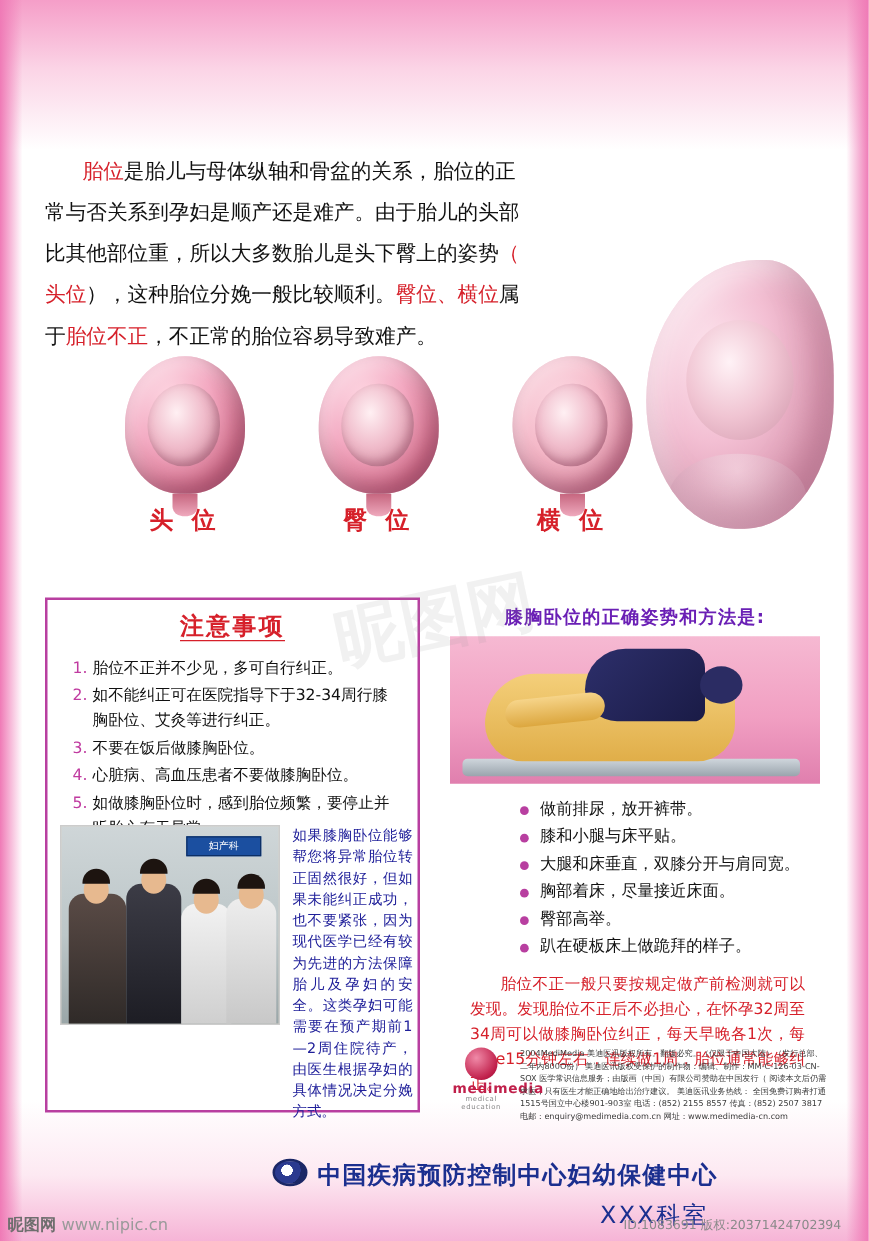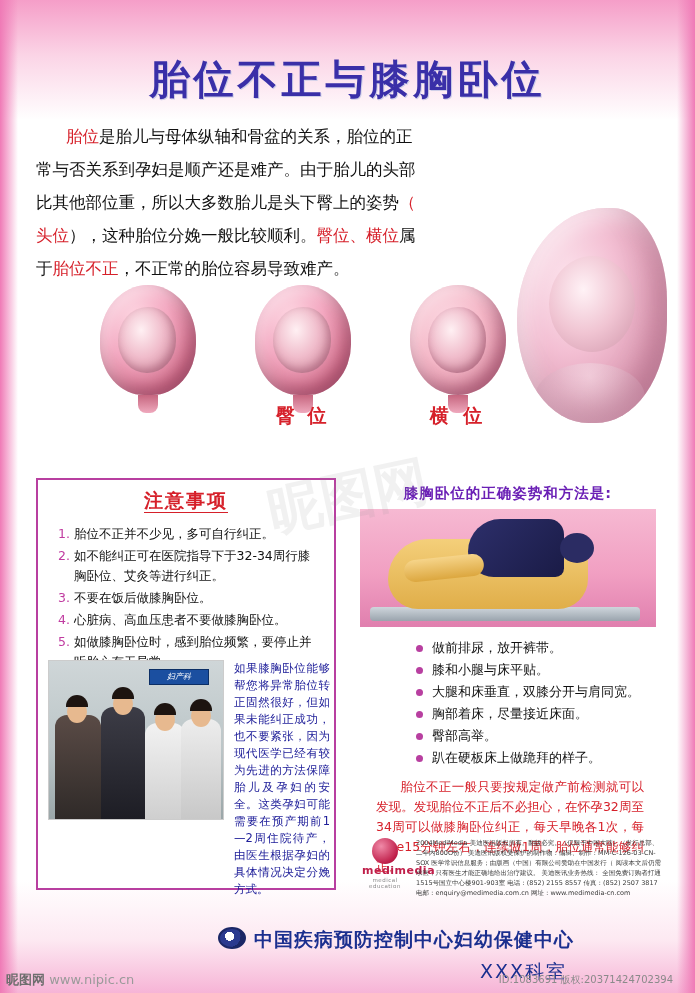--- a/index.html
+++ b/index.html
@@ -105,21 +105,21 @@
     text-decoration: underline; text-underline-offset:5px;
   }
   .notes { margin:10px 12px 0 10px; font-size:12.5px; line-height:20px; color:#111; }
   .notes li { margin-bottom:2px; }
   .notes ol { margin:4px; padding-left:22px; }
   .notes ol li::marker { color:#c03ba0; }
 
   .photo-wrap { position:absolute; left:10px; top:180px; width:176px; height:160px; border:1px solid #ccc; overflow:hidden; background:#d8d2c8;}
   .ph-wall { position:absolute; inset:0; background:linear-gradient(to bottom,#cfd6d8 0%, #bcc6c8 55%, #9aa6a8 100%); }
   .ph-sign { position:absolute; left:100px; top:8px; width:60px; height:16px; background:#1b4fa0; border:1px solid #0c2f66; }
-  .ph-sign span { color:#fff; font-size:8px; display:block; text-align:center; line-height:14px;font-style:italic; }
+  .ph-sign span { color:#fff; font-size:8px; display:block; text-align:center; line-height:14px; }
   .ph-p { position:absolute; bottom:0; border-radius:12px 12px 0 0; }
   .ph-p.a { left:6px; width:46px; height:104px; background:linear-gradient(to bottom,#5a4b46,#2f2a28); }
   .ph-p.b { left:52px; width:44px; height:112px; background:linear-gradient(to bottom,#3c3c46,#1d1d24); }
   .ph-p.c { left:96px; width:40px; height:96px; background:linear-gradient(to bottom,#f2f2f2,#cfcfcf); }
   .ph-p.d { left:132px; width:40px; height:100px; background:linear-gradient(to bottom,#ededed,#c8c8c8); }
   .ph-head { position:absolute; width:20px; height:22px; border-radius:50%; background:#e7b98f; }
   .ph-hair { position:absolute; width:22px; height:12px; border-radius:11px 11px 0 0; background:#1d1410; }
 
   .left-text {
     position:absolute; left:196px; top:180px; width:96px;
@@ -199,21 +199,20 @@
     font-size:54px; color:rgba(150,150,150,.13); font-weight:bold; white-space:nowrap;
   }
 </style>
 </head>
 <body>
 
 <div class="poster">
   <div class="side-left"></div>
   <div class="side-right"></div>
 
-  <div class="title">胎位不正与膝胸卧位</div>
 
   <div class="intro">
     <span class="indent"></span><span class="hl">胎位</span><span>是胎儿与母体纵轴和骨盆的关系，胎位的正</span><br>
     <span>常与否关系到孕妇是顺产还是难产。由于胎儿的头部</span><br>
     <span>比其他部位重，所以大多数胎儿是头下臀上的姿势<span class="hl">（</span></span><br>
     <span class="hl">头位</span><span>），这种胎位分娩一般比较顺利。</span><span class="hl">臀位、横位</span><span>属</span><br>
     <span>于</span><span class="hl">胎位不正</span><span>，不正常的胎位容易导致难产。</span>
   </div>
 
   <div class="belly"></div>
@@ -224,21 +223,22 @@
       <div class="stem"></div>
     </div>
     <div class="fetus f2">
       <div class="blob"></div>
       <div class="stem"></div>
     </div>
     <div class="fetus f3">
       <div class="blob"></div>
       <div class="stem"></div>
     </div>
-    <div class="fetus-label" style="left:208px;font-family:Liberation Serif, serif;">臀 位</div>
+    <div class="fetus-label" style="left:53px;">头 位</div>
+    <div class="fetus-label" style="left:208px;">臀 位</div>
     <div class="fetus-label" style="left:363px;">横 位</div>
   </div>
 
   <div class="panel-left">
     <div class="panel-title">注意事项</div>
     <div class="notes">
       <ol>
         <li>胎位不正并不少见，多可自行纠正。</li>
         <li>如不能纠正可在医院指导下于32-34周行膝胸卧位、艾灸等进行纠正。</li>
         <li>不要在饭后做膝胸卧位。</li>

